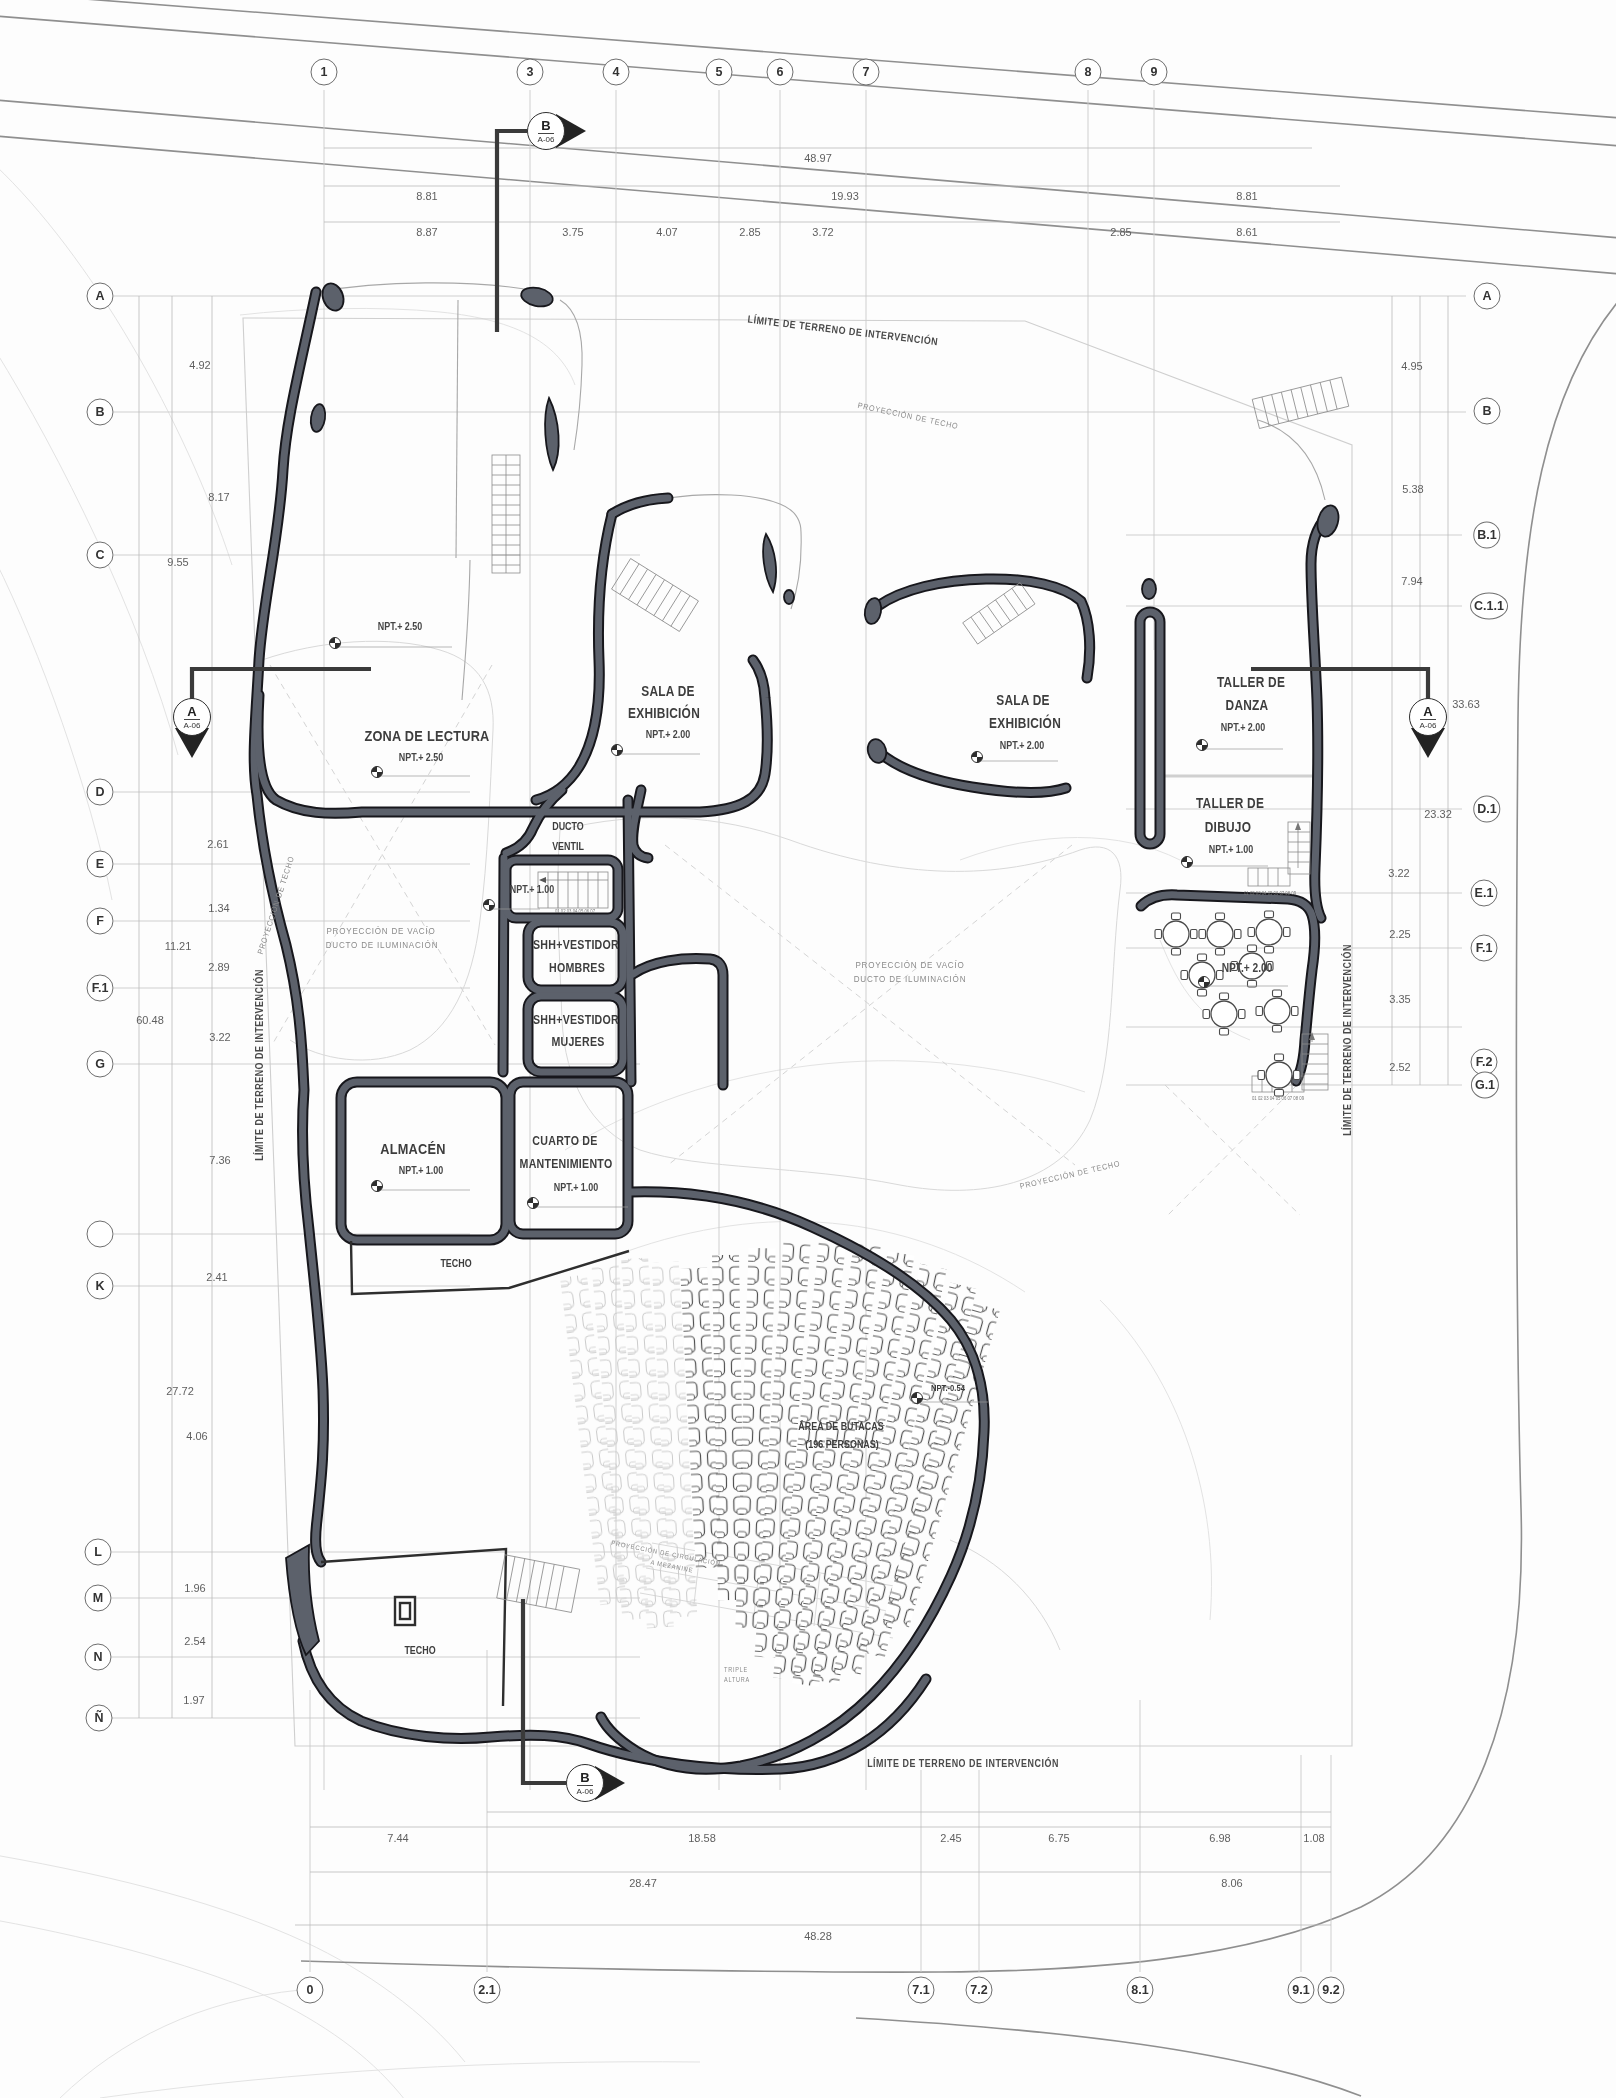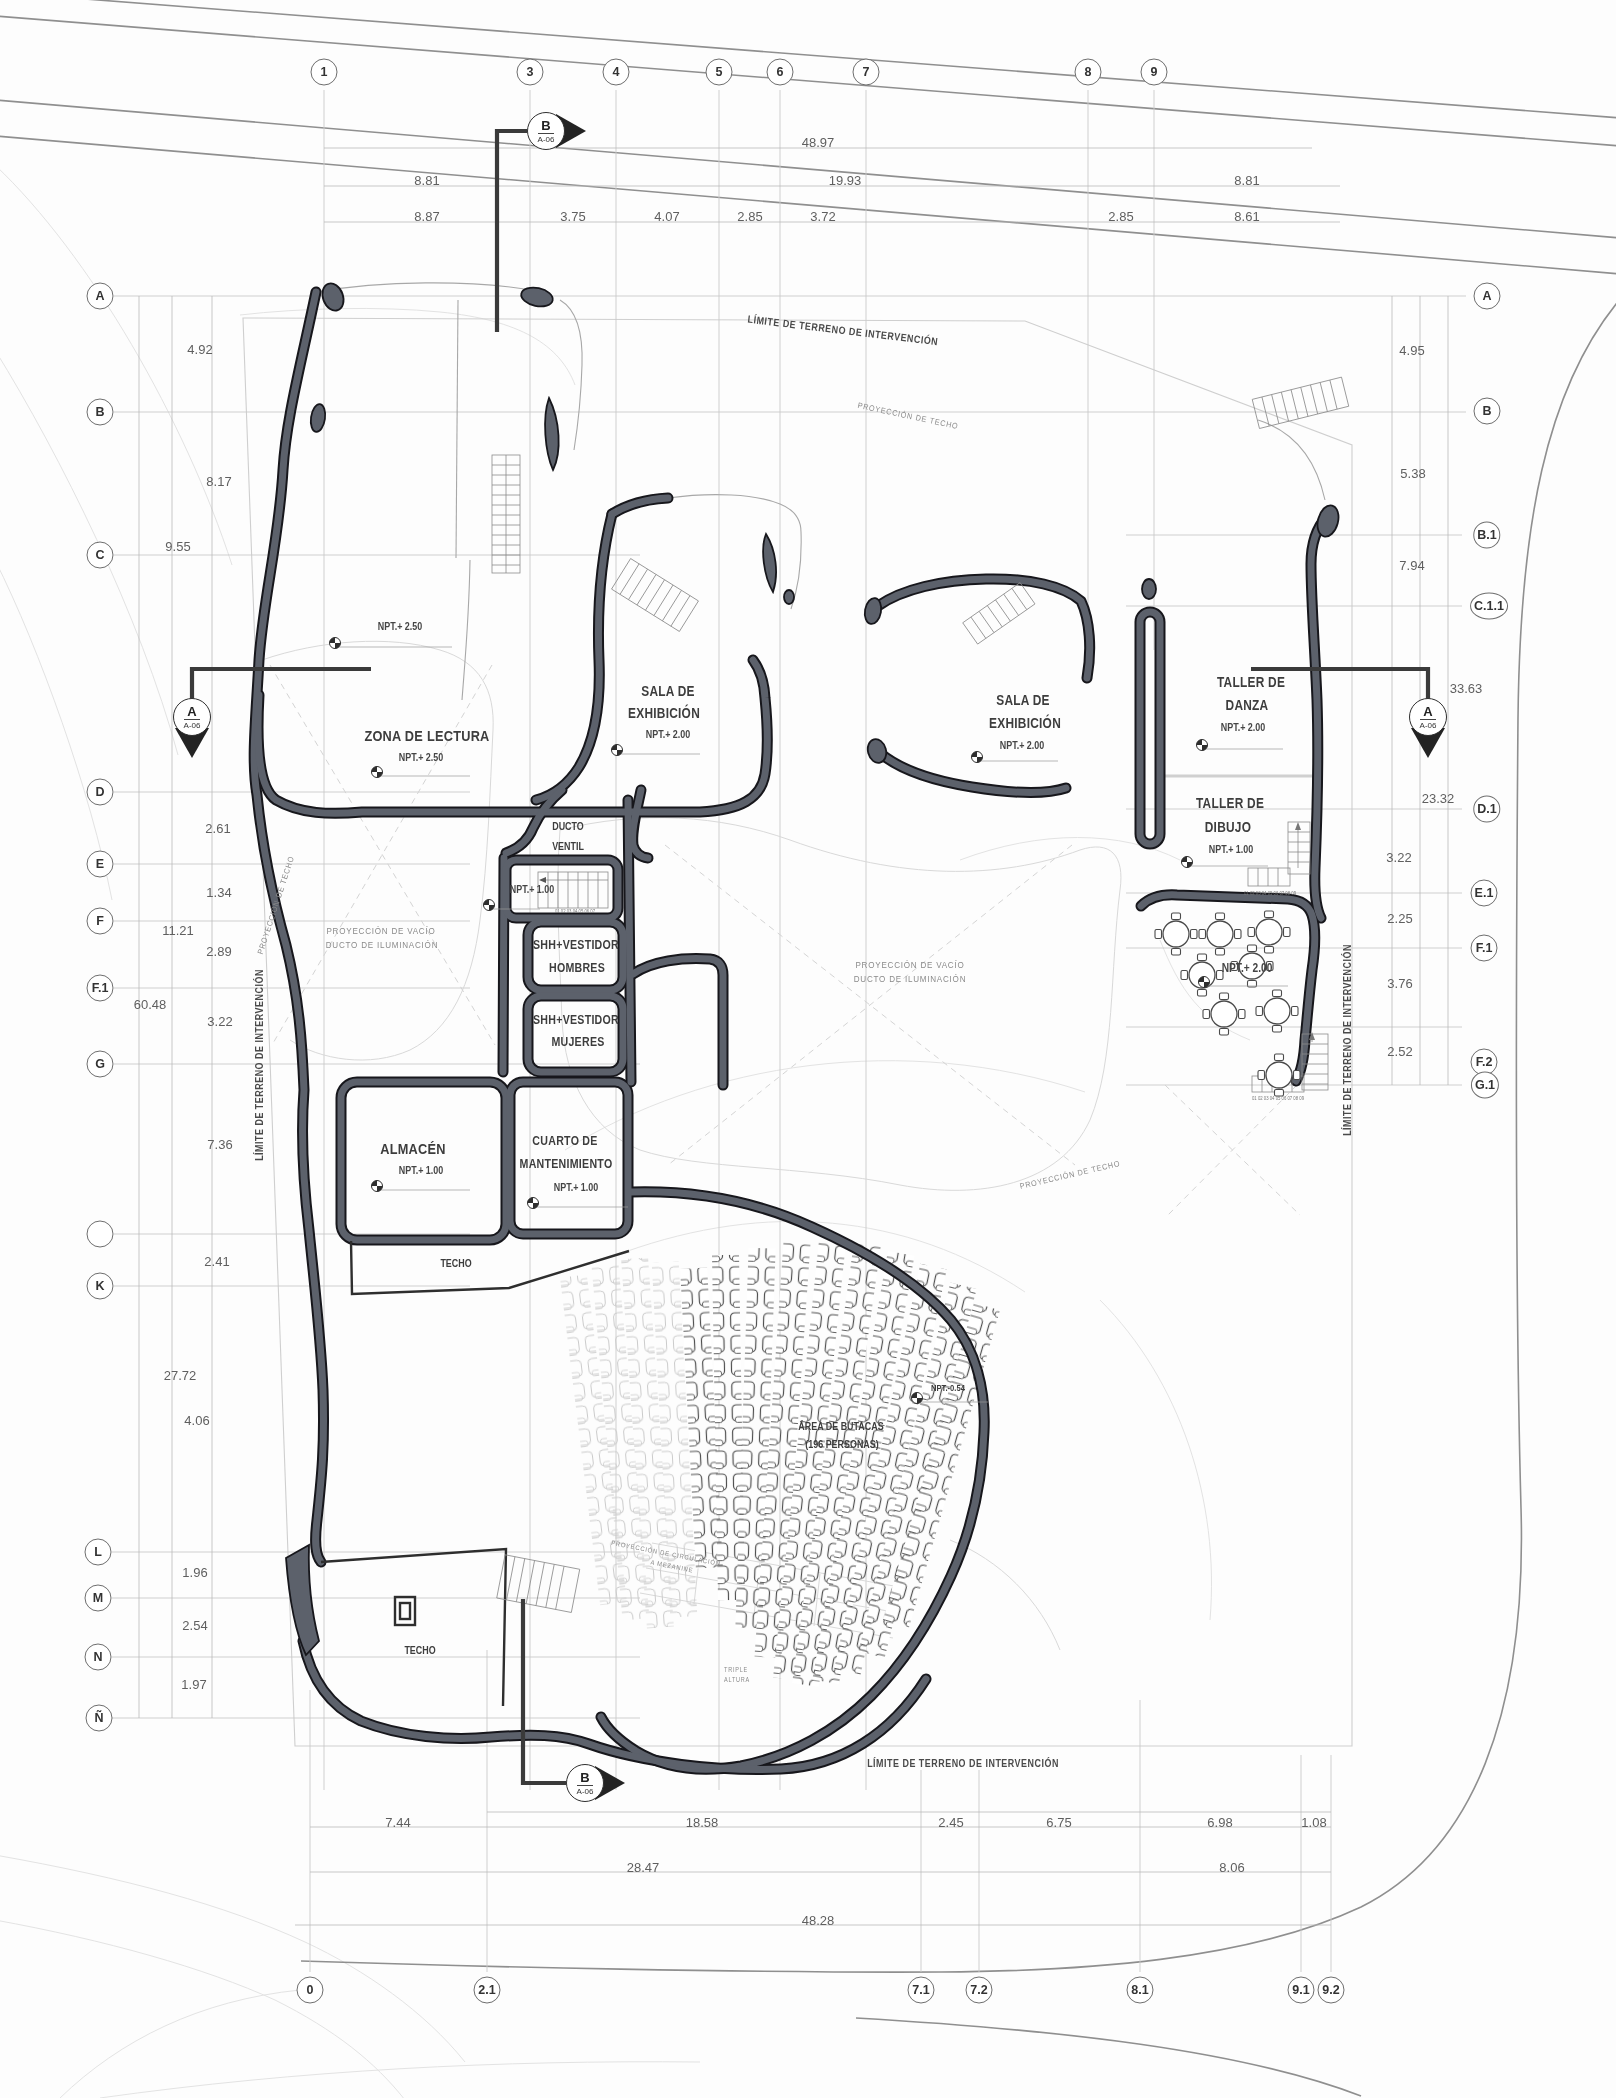--- a/index.html
+++ b/index.html
@@ -22,21 +22,21 @@
   .sl{fill:none;stroke:#3a3a3a;stroke-width:4.2;}
   .st{fill:none;stroke:#8c8c8c;stroke-width:0.8;}
   .ul{stroke:#9a9a9a;stroke-width:0.7;}
   .tbl{fill:#fff;stroke:#4a4a4a;stroke-width:1.1;}
   
   .t{position:absolute;white-space:nowrap;transform:translate(-50%,-50%) scaleX(.85);}
   .rl{font-weight:700;font-size:15px;letter-spacing:.3px;color:#3d3d3d;}
   .rm{font-weight:700;font-size:12.5px;letter-spacing:.3px;color:#3d3d3d;}
   .rs{font-weight:700;font-size:10.5px;color:#3d3d3d;}
   .npt{font-weight:700;font-size:10.5px;color:#454545;}
-  .dim{font-size:13px;color:#5f5f5f;transform:translate(-50%,-50%);}
+  .dim{font-size:11px;color:#5f5f5f;transform:translate(-50%,-50%);margin-top:16px;}
   .site{font-weight:700;font-size:10.5px;letter-spacing:.6px;color:#4a4a4a;}
   .fnt{font-size:9.5px;letter-spacing:.9px;color:#8a8a8a;font-weight:400;}
   .tiny{font-size:5px;color:#777;}
   
   .bub{position:absolute;transform:translate(-50%,-50%);min-width:27px;height:27px;padding:0 3px;
        box-sizing:border-box;border:1.3px solid #6e6e6e;border-radius:50%;background:#fff;
        display:flex;align-items:center;justify-content:center;
        font:700 12.5px/1 "Liberation Sans",sans-serif;color:#333;z-index:4;}
   
   .sc{position:absolute;width:36px;height:36px;border:1.6px solid #2f2f2f;border-radius:50%;
@@ -526,21 +526,21 @@
 <div class="dim t" style="left:195px;top:1625px">2.54</div>
 <div class="dim t" style="left:194px;top:1684px">1.97</div>
 
 <div class="dim t" style="left:1412px;top:350px">4.95</div>
 <div class="dim t" style="left:1413px;top:473px">5.38</div>
 <div class="dim t" style="left:1412px;top:565px">7.94</div>
 <div class="dim t" style="left:1466px;top:688px">33.63</div>
 <div class="dim t" style="left:1438px;top:798px">23.32</div>
 <div class="dim t" style="left:1399px;top:857px">3.22</div>
 <div class="dim t" style="left:1400px;top:918px">2.25</div>
-<div class="dim t" style="left:1400px;top:983px">3.76</div>
+<div class="dim t" style="left:1400px;top:983px">3.35</div>
 <div class="dim t" style="left:1400px;top:1051px">2.52</div>
 
 <div class="dim t" style="left:398px;top:1822px">7.44</div>
 <div class="dim t" style="left:702px;top:1822px">18.58</div>
 <div class="dim t" style="left:951px;top:1822px">2.45</div>
 <div class="dim t" style="left:1059px;top:1822px">6.75</div>
 <div class="dim t" style="left:1220px;top:1822px">6.98</div>
 <div class="dim t" style="left:1314px;top:1822px">1.08</div>
 <div class="dim t" style="left:643px;top:1867px">28.47</div>
 <div class="dim t" style="left:1232px;top:1867px">8.06</div>

